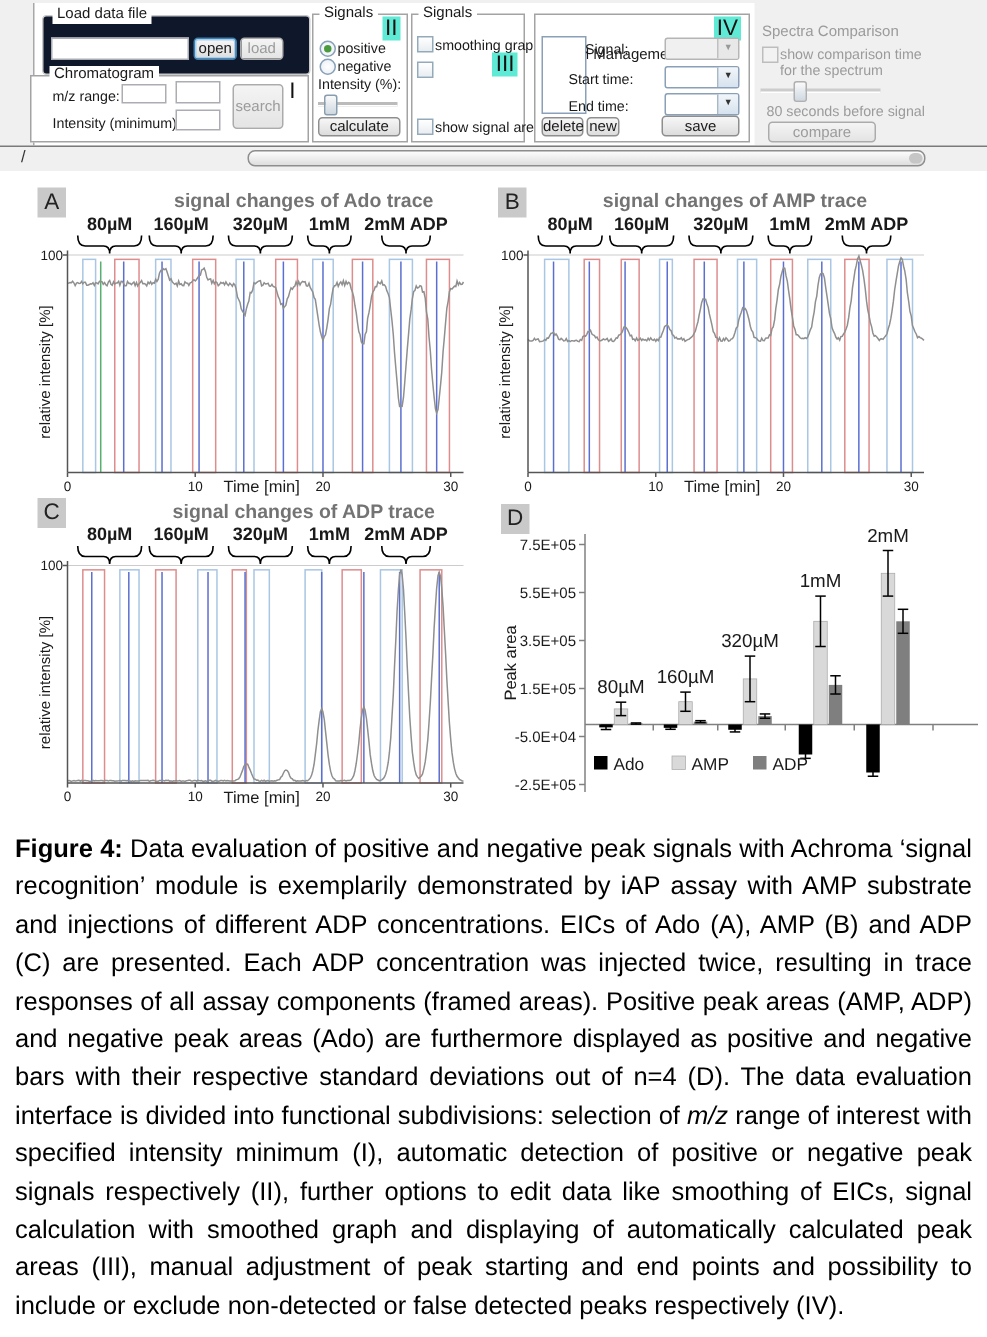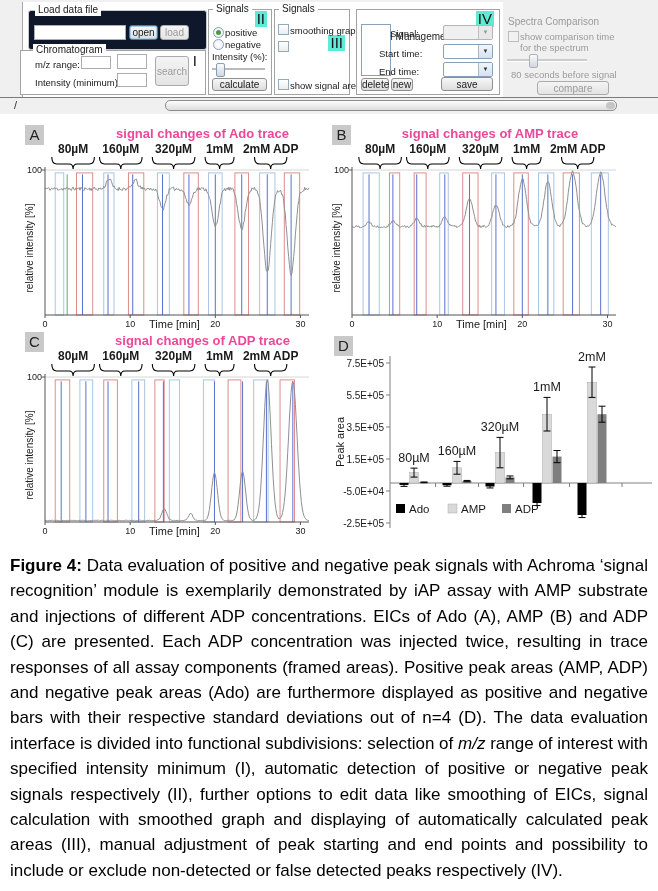--- a/index.html
+++ b/index.html
@@ -30,21 +30,21 @@
   .dd.disabled .arr{background:#e8e8e8;color:#999;border-left-color:#c0c0c0;}
   .listbox{position:absolute;background:#fff;border:1px solid #8aa0b8;}
   #status-strip{left:0;top:97px;width:658px;height:17px;background:#f0f0f0;border-top:1px solid #7a7a7a;box-sizing:border-box;}
   #slash{left:14px;top:99px;font-size:11px;color:#333;position:absolute;}
   #progress{left:165px;top:100px;width:452px;height:11px;border:1px solid #8e8e8e;border-radius:5px;background:linear-gradient(#fdfdfd,#dedede);position:absolute;box-sizing:border-box;}
   #progress .grip{position:absolute;right:1px;top:1px;width:9px;height:7px;border-radius:4px;background:#c6c6c6;}
   .greyed{color:#9b9b9b !important;}
   
   .panel{position:absolute;}
   .plabel{position:absolute;left:0;top:0;width:19px;height:20px;background:#c9c9c9;color:#222;font-size:15px;text-align:center;line-height:20px;}
-  .ptitle{position:absolute;top:1px;font-weight:bold;font-size:13px;color:#ec4899;text-align:center;}
+  .ptitle{position:absolute;top:1px;font-weight:bold;font-size:13px;color:#737373;text-align:center;}
   svg{font-family:"Liberation Sans",sans-serif;}
   
   #caption{position:absolute;left:10px;top:553px;width:638px;font-size:17px;line-height:25.4px;color:#000;text-align:justify;}
 </style>
 </head>
 <body>
 
 <div id="toolbar" class="abs">
   <div id="white-zone" class="abs"></div>
 
@@ -112,21 +112,21 @@
   </div>
 
   <div class="abs" style="left:505px;top:9px;width:148px;height:84px;">
     <span class="tlabel greyed" style="left:3px;top:7px;font-size:10px;">Spectra Comparison</span>
     <span class="cb disabled" style="left:3px;top:22px;"></span>
     <span class="tlabel wrap greyed" style="left:15px;top:22px;width:95px;">show comparison time for the spectrum</span>
     <div class="slider-track" style="left:2px;top:50px;width:80px;background:#ccc;">
       <span class="slider-thumb" style="left:22px;border-color:#b0b0b0;"></span>
     </div>
     <span class="tlabel greyed" style="left:6px;top:60px;">80 seconds before signal</span>
-    <button class="btn disabled" style="left:32px;top:72px;width:72px;height:14px;">compare</button>
+    <button class="btn disabled" style="left:7px;top:72px;width:72px;height:14px;">compare</button>
   </div>
 </div>
 
 <div id="status-strip" class="abs"></div>
 <span id="slash">/</span>
 <div id="progress">
     <span class="grip"></span>
   </div>
 
 <div class="panel" id="panelA" style="left:25px;top:125px;width:305px;height:207px;">

